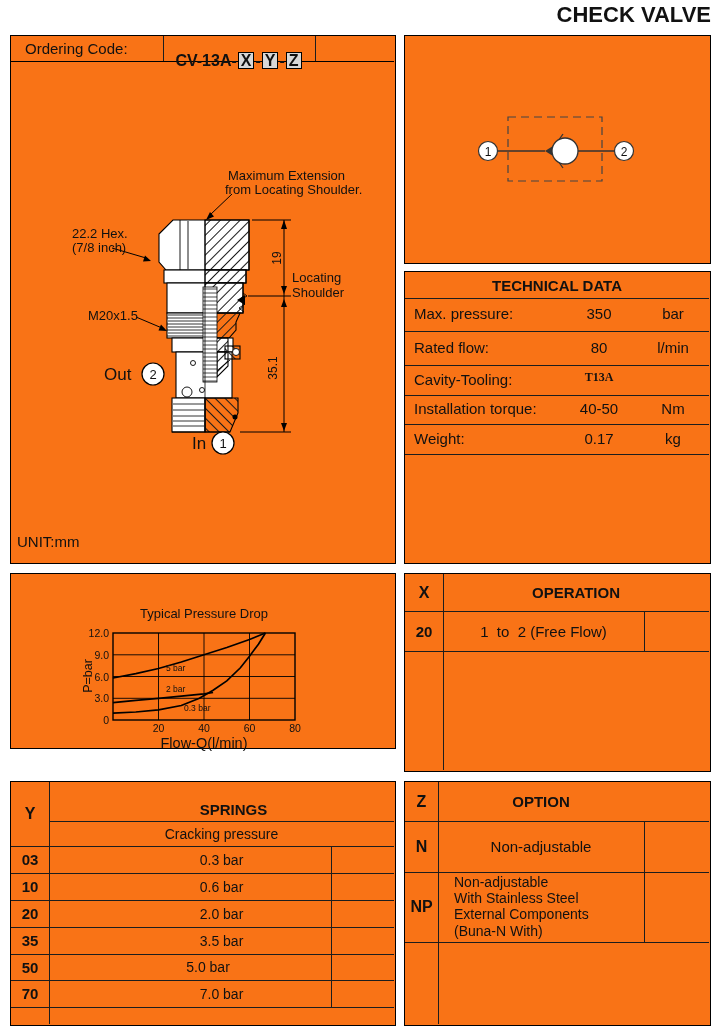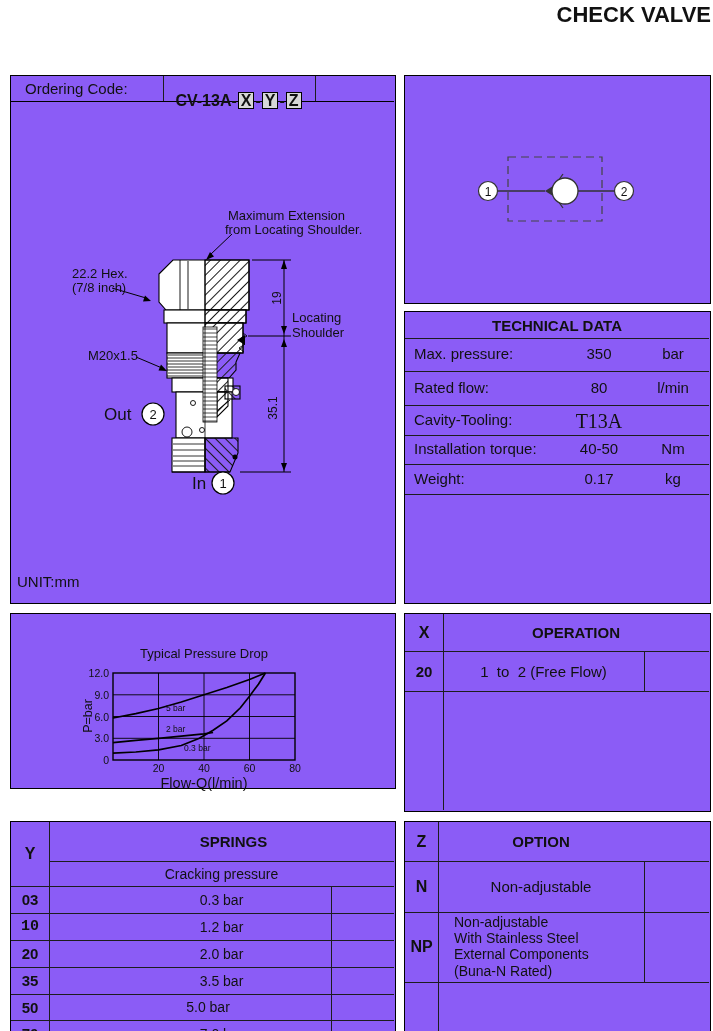--- a/index.html
+++ b/index.html
@@ -1,30 +1,30 @@
 <!DOCTYPE html>
 <html><head>
 <meta charset="utf-8">
 <style>
   html,body{margin:0;padding:0;background:#fff;}
   .page{position:relative;width:713px;height:1031px;background:#fff;
         font-family:"Liberation Sans",sans-serif;color:#111;overflow:hidden;}
-  .box{position:absolute;border:1.5px solid #000;background:#8b5cf6;box-sizing:border-box;margin-top:40px;}
+  .box{position:absolute;border:1.5px solid #000;background:#f97316;box-sizing:border-box;}
   .abs{position:absolute;box-sizing:border-box;}
   .vline{position:absolute;width:1.4px;background:#1d1d1d;}
   .hline{position:absolute;height:1.4px;background:#1d1d1d;}
   .ctr{display:flex;align-items:center;justify-content:center;text-align:center;}
   .b{font-weight:bold;}
   .title{position:absolute;top:2px;right:2px;font-size:22px;font-weight:bold;letter-spacing:0px;}
   .cell-label{font-size:15px;line-height:25px;padding-left:14px;}
   .code{font-size:16px;}
   .obox{display:inline-block;border:1.5px solid #000;background:#d7d7d7;padding:0 2px;
         margin:0 1px;line-height:15px;}
   .tech-label{font-size:15px;}
-  .serif{font-family:"Liberation Serif",serif;font-size:20px;}
+  .serif{font-family:"Liberation Serif",serif;font-size:12px;font-weight:bold;}
   .np-lines{font-size:14px;line-height:16.2px;}
   svg text{fill:#111;font-family:"Liberation Sans",sans-serif;}
   .unit{position:absolute;left:6px;top:497px;font-size:15px;}
 </style>
 </head>
 <body>
 
 <div class="page">
 
   <div class="title">CHECK VALVE</div>
@@ -232,26 +232,26 @@
     <div class="hline" style="left:38px;top:39px;width:345px;"></div>
     <div class="hline" style="left:0;top:64px;width:383px;"></div>
     <div class="hline" style="left:0;top:91px;width:383px;"></div>
     <div class="hline" style="left:0;top:118px;width:383px;"></div>
     <div class="hline" style="left:0;top:145px;width:383px;"></div>
     <div class="hline" style="left:0;top:172px;width:383px;"></div>
     <div class="hline" style="left:0;top:198px;width:383px;"></div>
     <div class="hline" style="left:0;top:225px;width:383px;"></div>
     <div class="vline" style="left:320px;top:64px;height:161px;"></div>
     <div class="abs ctr b" style="left:0;top:0;width:38px;height:64px;font-size:16px;">Y</div>
-    <div class="abs ctr b" style="left:38px;top:0;width:345px;height:39px;font-size:15px;padding-left:24px;">SPRINGS</div>
+    <div class="abs ctr b" style="left:38px;top:8px;width:345px;height:39px;font-size:15px;padding-left:24px;">SPRINGS</div>
     <div class="abs ctr" style="left:38px;top:39px;width:345px;height:25px;font-size:14px;">Cracking pressure</div>
     <div class="abs ctr b" style="left:0;top:64px;width:38px;height:27px;font-size:15px;">03</div>
     <div class="abs ctr" style="left:38px;top:64px;width:345px;height:27px;font-size:14px;">0.3 bar</div>
-    <div class="abs ctr b" style="left:0;top:91px;width:38px;height:27px;font-size:15px;font-family:Liberation Mono, monospace;">10</div>
-    <div class="abs ctr" style="left:38px;top:91px;width:345px;height:27px;font-size:14px;">1.2 bar</div>
+    <div class="abs ctr b" style="left:0;top:91px;width:38px;height:27px;font-size:15px;">10</div>
+    <div class="abs ctr" style="left:38px;top:91px;width:345px;height:27px;font-size:14px;">0.6 bar</div>
     <div class="abs ctr b" style="left:0;top:118px;width:38px;height:27px;font-size:15px;">20</div>
     <div class="abs ctr" style="left:38px;top:118px;width:345px;height:27px;font-size:14px;">2.0 bar</div>
     <div class="abs ctr b" style="left:0;top:145px;width:38px;height:27px;font-size:15px;">35</div>
     <div class="abs ctr" style="left:38px;top:145px;width:345px;height:27px;font-size:14px;">3.5 bar</div>
     <div class="abs ctr b" style="left:0;top:172px;width:38px;height:26px;font-size:15px;">50</div>
     <div class="abs ctr" style="left:38px;top:172px;width:318px;height:26px;font-size:14px;">5.0 bar</div>
     <div class="abs ctr b" style="left:0;top:198px;width:38px;height:27px;font-size:15px;">70</div>
     <div class="abs ctr" style="left:38px;top:198px;width:345px;height:27px;font-size:14px;">7.0 bar</div>
   </div>
 
@@ -263,17 +263,17 @@
     <div class="vline" style="left:239px;top:39px;height:121px;"></div>
     <div class="abs ctr b" style="left:0;top:0;width:33px;height:39px;font-size:16px;">Z</div>
     <div class="abs ctr b" style="left:33px;top:0;width:206px;height:39px;font-size:15px;">OPTION</div>
     <div class="abs ctr b" style="left:0;top:39px;width:33px;height:51px;font-size:16px;">N</div>
     <div class="abs ctr" style="left:33px;top:39px;width:206px;height:51px;font-size:15px;">Non-adjustable</div>
     <div class="abs ctr b" style="left:0;top:90px;width:33px;height:70px;font-size:16px;">NP</div>
     <div class="abs np-lines" style="left:49px;top:92px;width:190px;">
       <div>Non-adjustable</div>
       <div>With Stainless Steel</div>
       <div>External Components</div>
-      <div>(Buna-N Rated)</div>
+      <div>(Buna-N With)</div>
     </div>
   </div>
 
 </div>
 
 </body></html>

